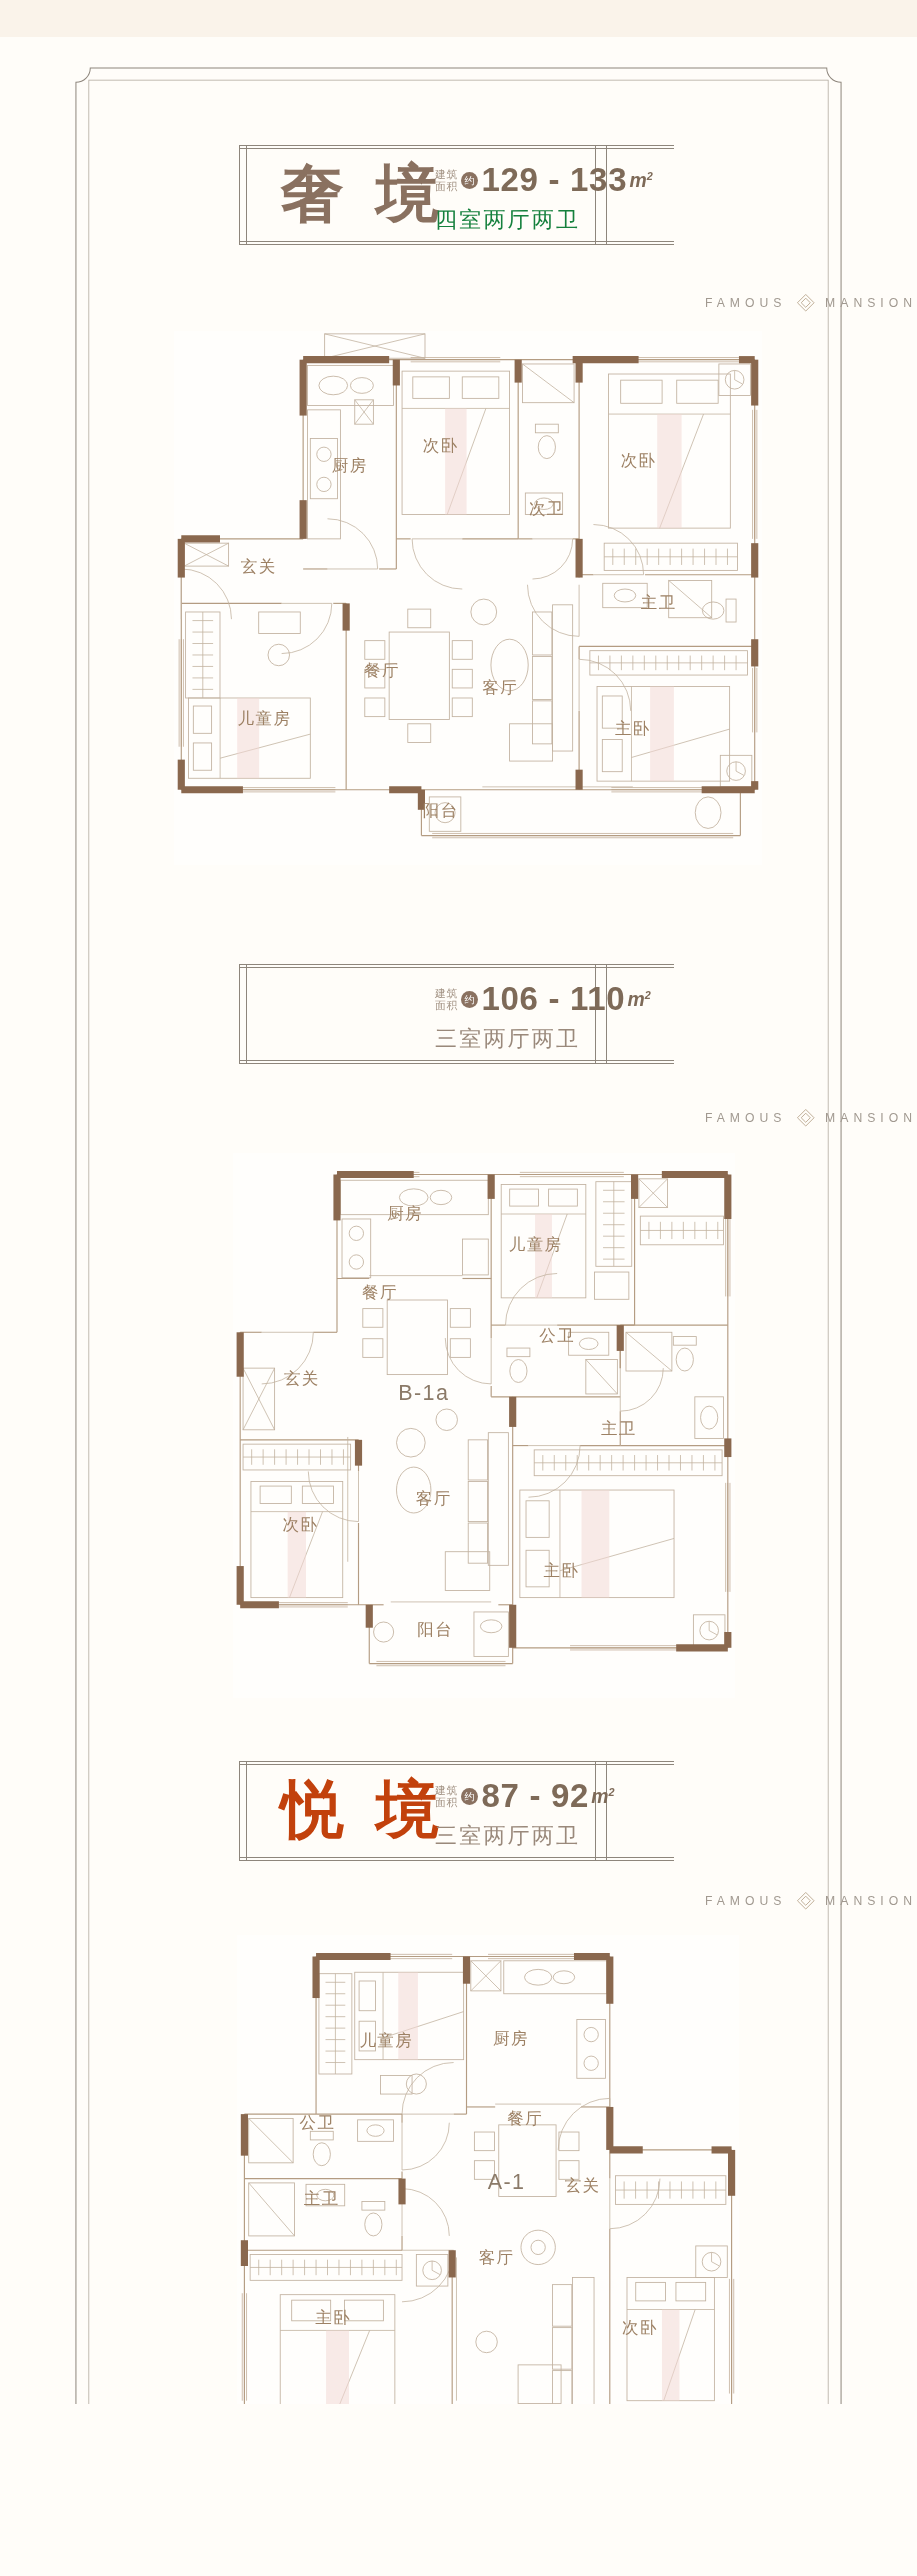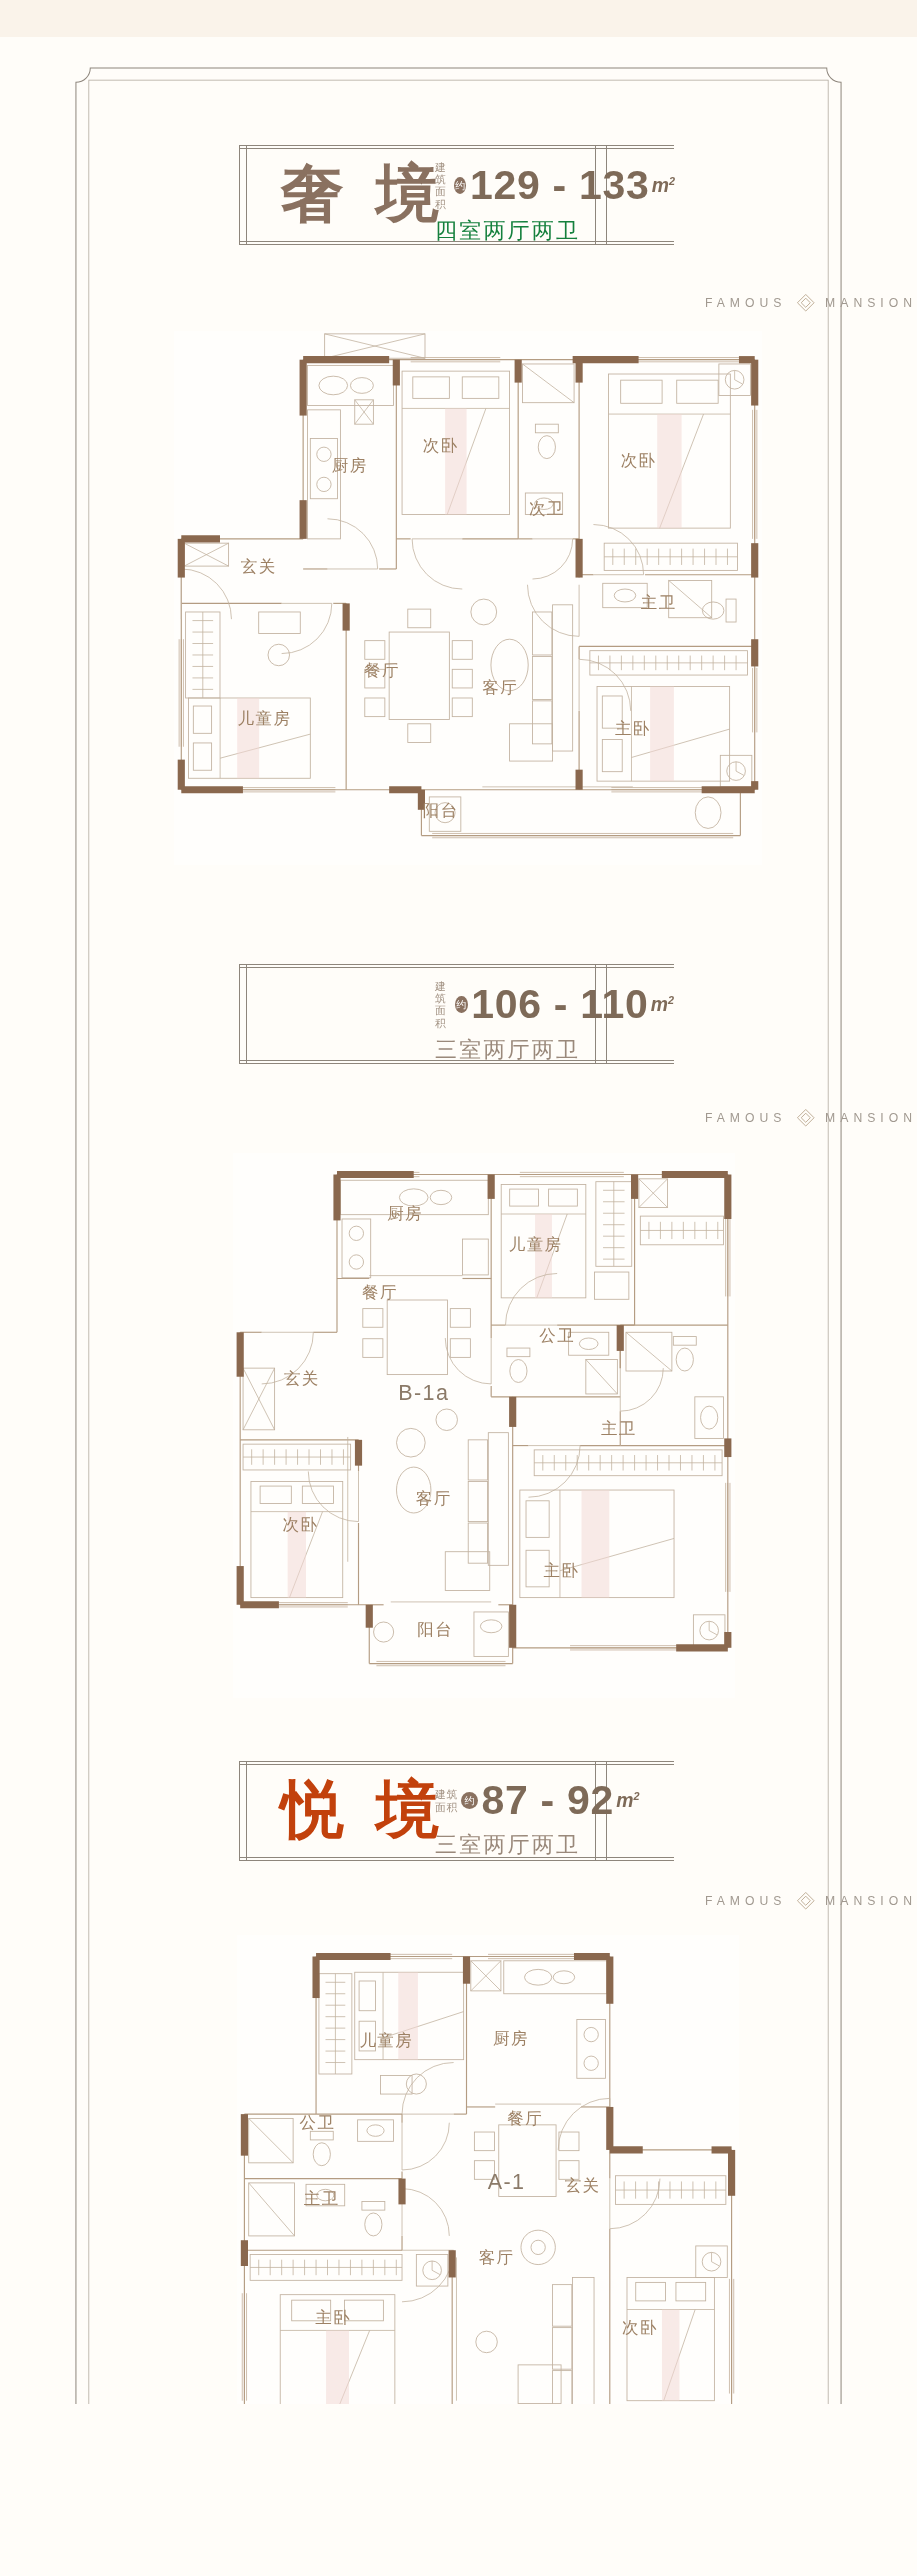--- a/index.html
+++ b/index.html
@@ -14,21 +14,21 @@
   .tbox i{position:absolute;display:block;}
   .tbox .hl{left:0;right:0;height:0.7px;}
   .tbox .hl.a{top:0;} .tbox .hl.b{top:2.9px;} .tbox .hl.c{bottom:3.6px;} .tbox .hl.d{bottom:0;}
   .tbox .vl{top:0;bottom:0;width:0.7px;}
   .tbox .vl.a{left:0;} .tbox .vl.b{left:7.2px;} .tbox .vl.c{left:356px;} .tbox .vl.d{left:367px;}
   .tmain{position:absolute;left:42px;top:10px;font-size:63px;line-height:77px;font-weight:700;letter-spacing:7.2px;white-space:nowrap;}
   .tright{position:absolute;left:196px;top:16px;}
   .row1{display:flex;align-items:center;}
   .pref{display:flex;flex-direction:column;font-size:10.8px;line-height:12.2px;letter-spacing:0.7px;}
   .approx{width:17px;height:17px;border-radius:50%;color:#fff;font-size:10px;line-height:17px;text-align:center;margin:0 3.6px 0 2.9px;}
-  .num{font-size:41px;font-weight:700;letter-spacing:0.7px;white-space:nowrap;}
+  .num{font-size:33px;font-weight:700;letter-spacing:0.7px;white-space:nowrap;}
   .unit{font-size:19.4px;font-weight:700;margin-left:2.2px;font-style:italic;}
   .unit sup{font-size:10.8px;}
   .layout{font-size:22px;letter-spacing:2.2px;margin-top:5.7px;white-space:nowrap;}
   
   .dv{position:absolute;left:0;width:917px;text-align:right;margin-top:8px;}
   .dv.d1{top:284px;} .dv.d2{top:1099px;} .dv.d3{top:1882px;}
   .dv .in{display:inline-flex;align-items:center;}
   .dvtxt{font-size:12.2px;letter-spacing:5px;}
   .dia{margin:0 8.6px;}
   

